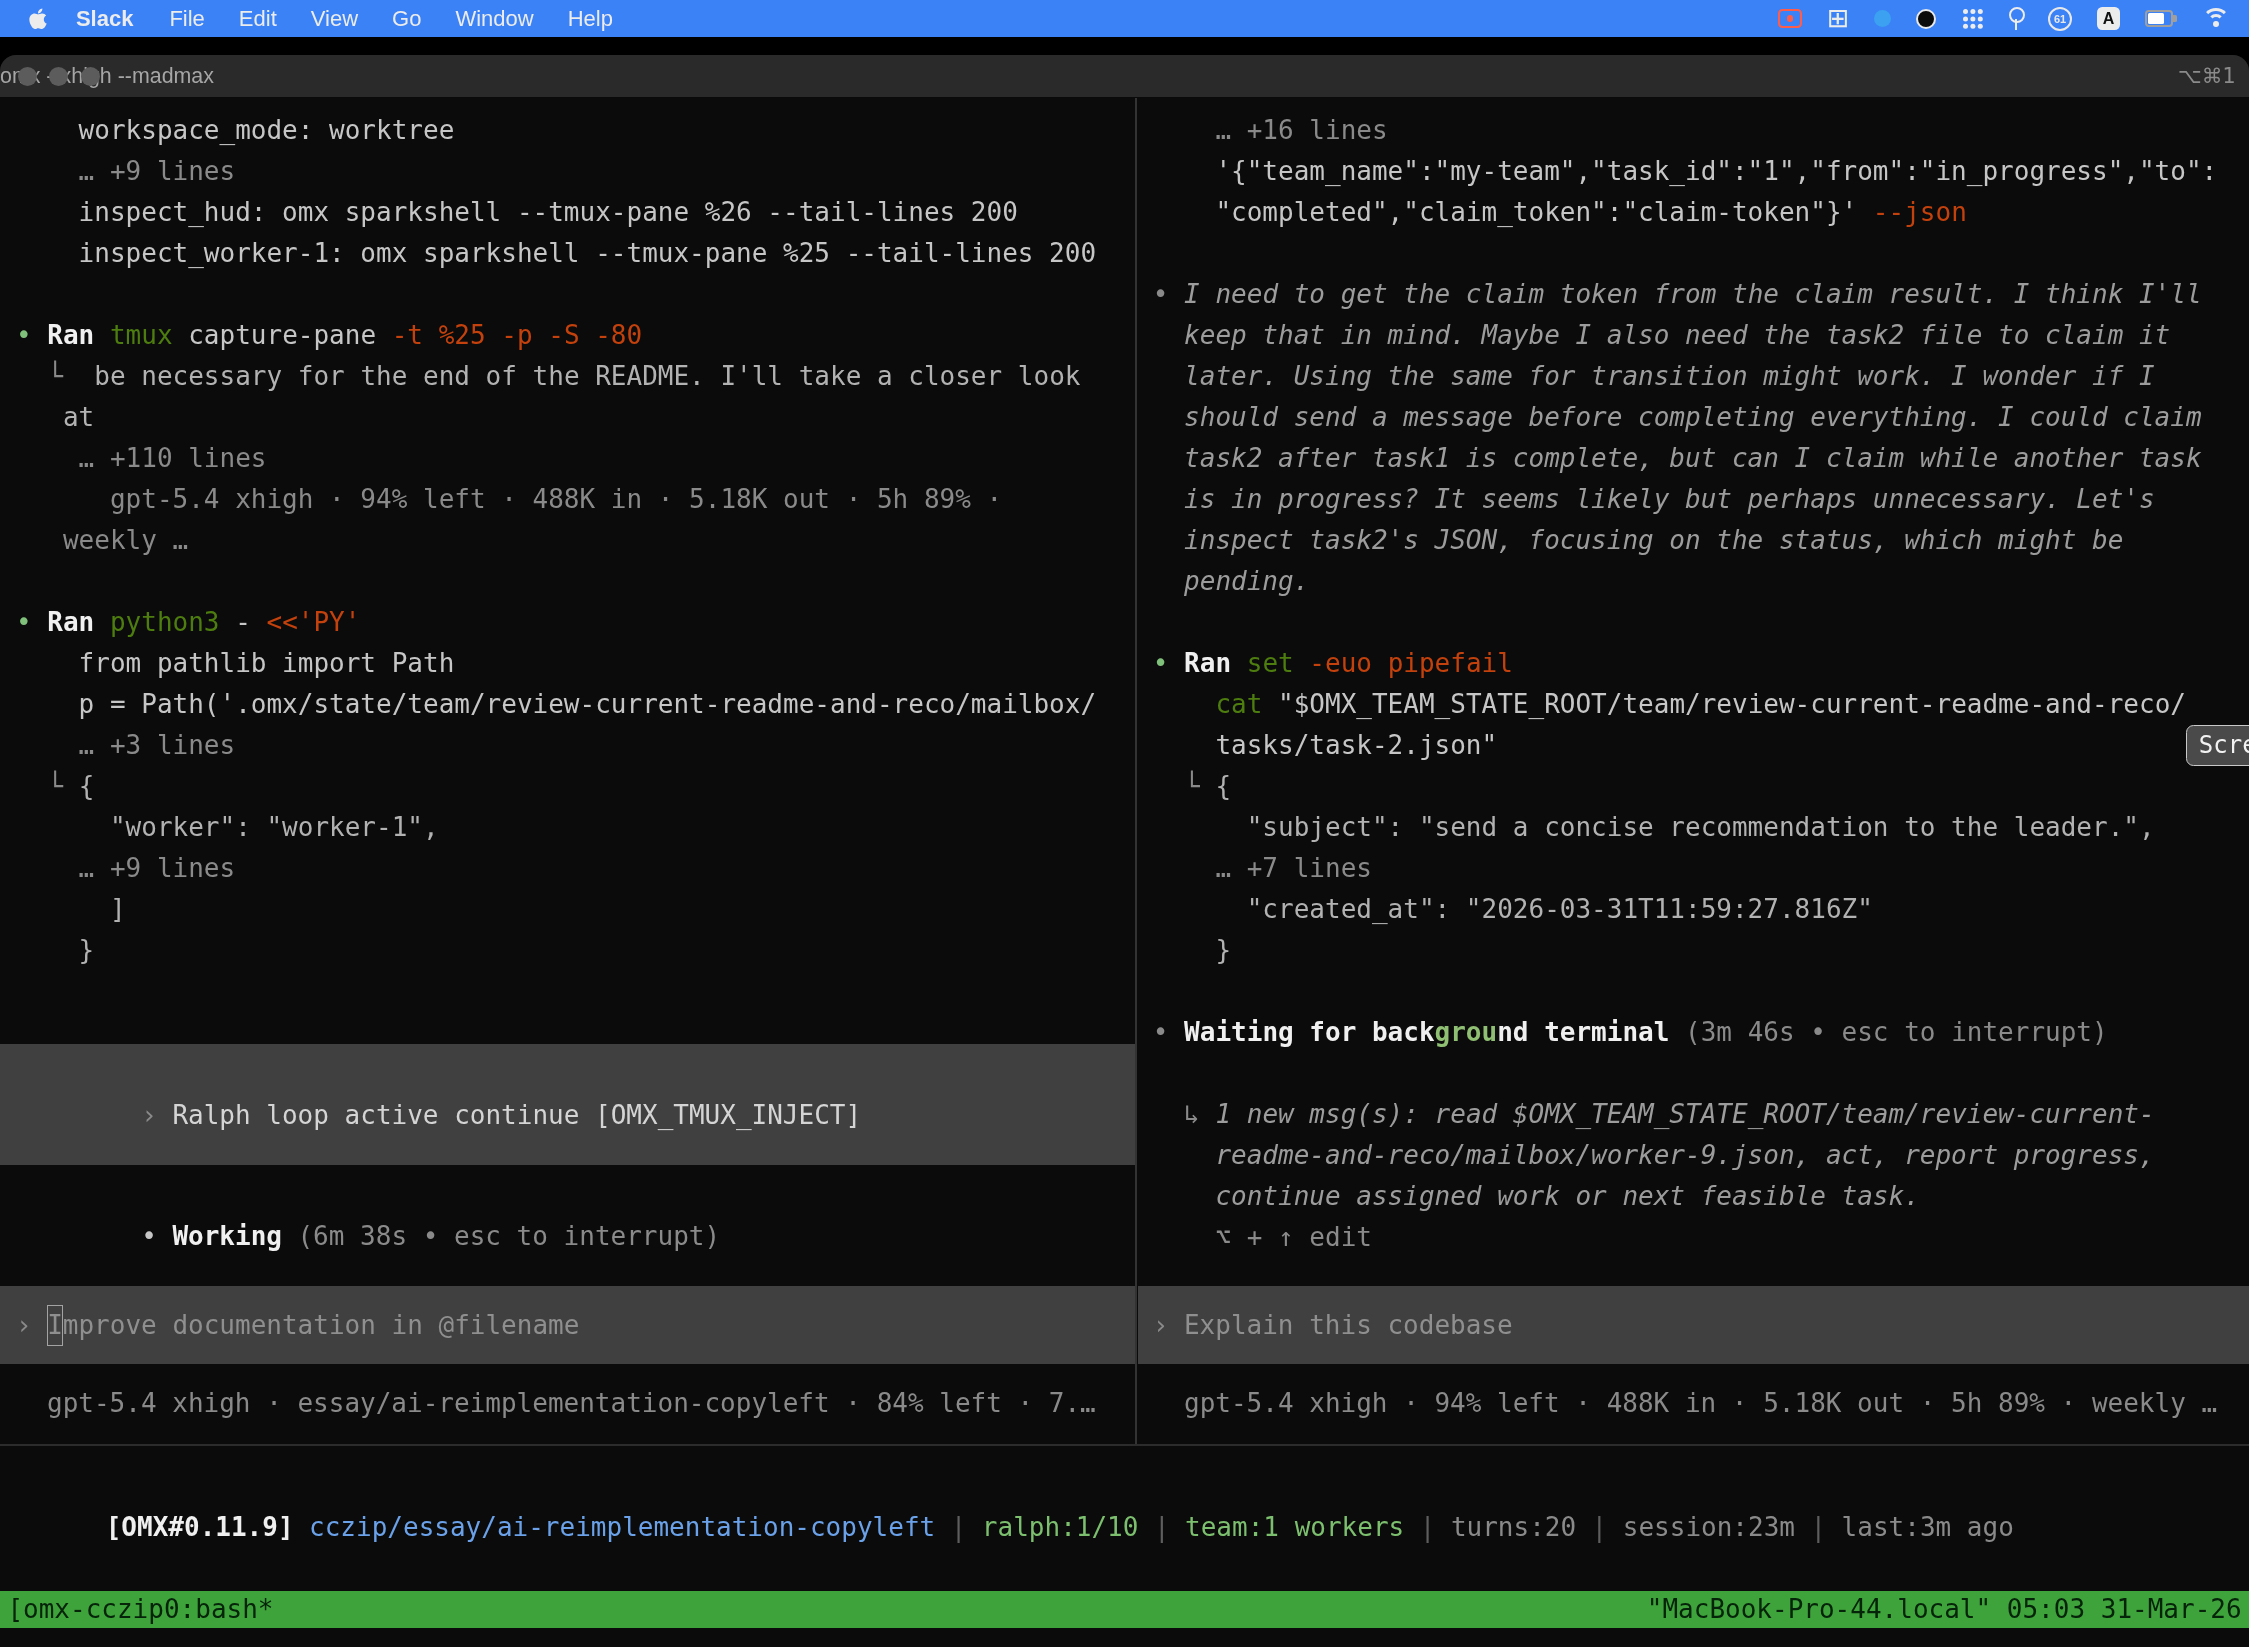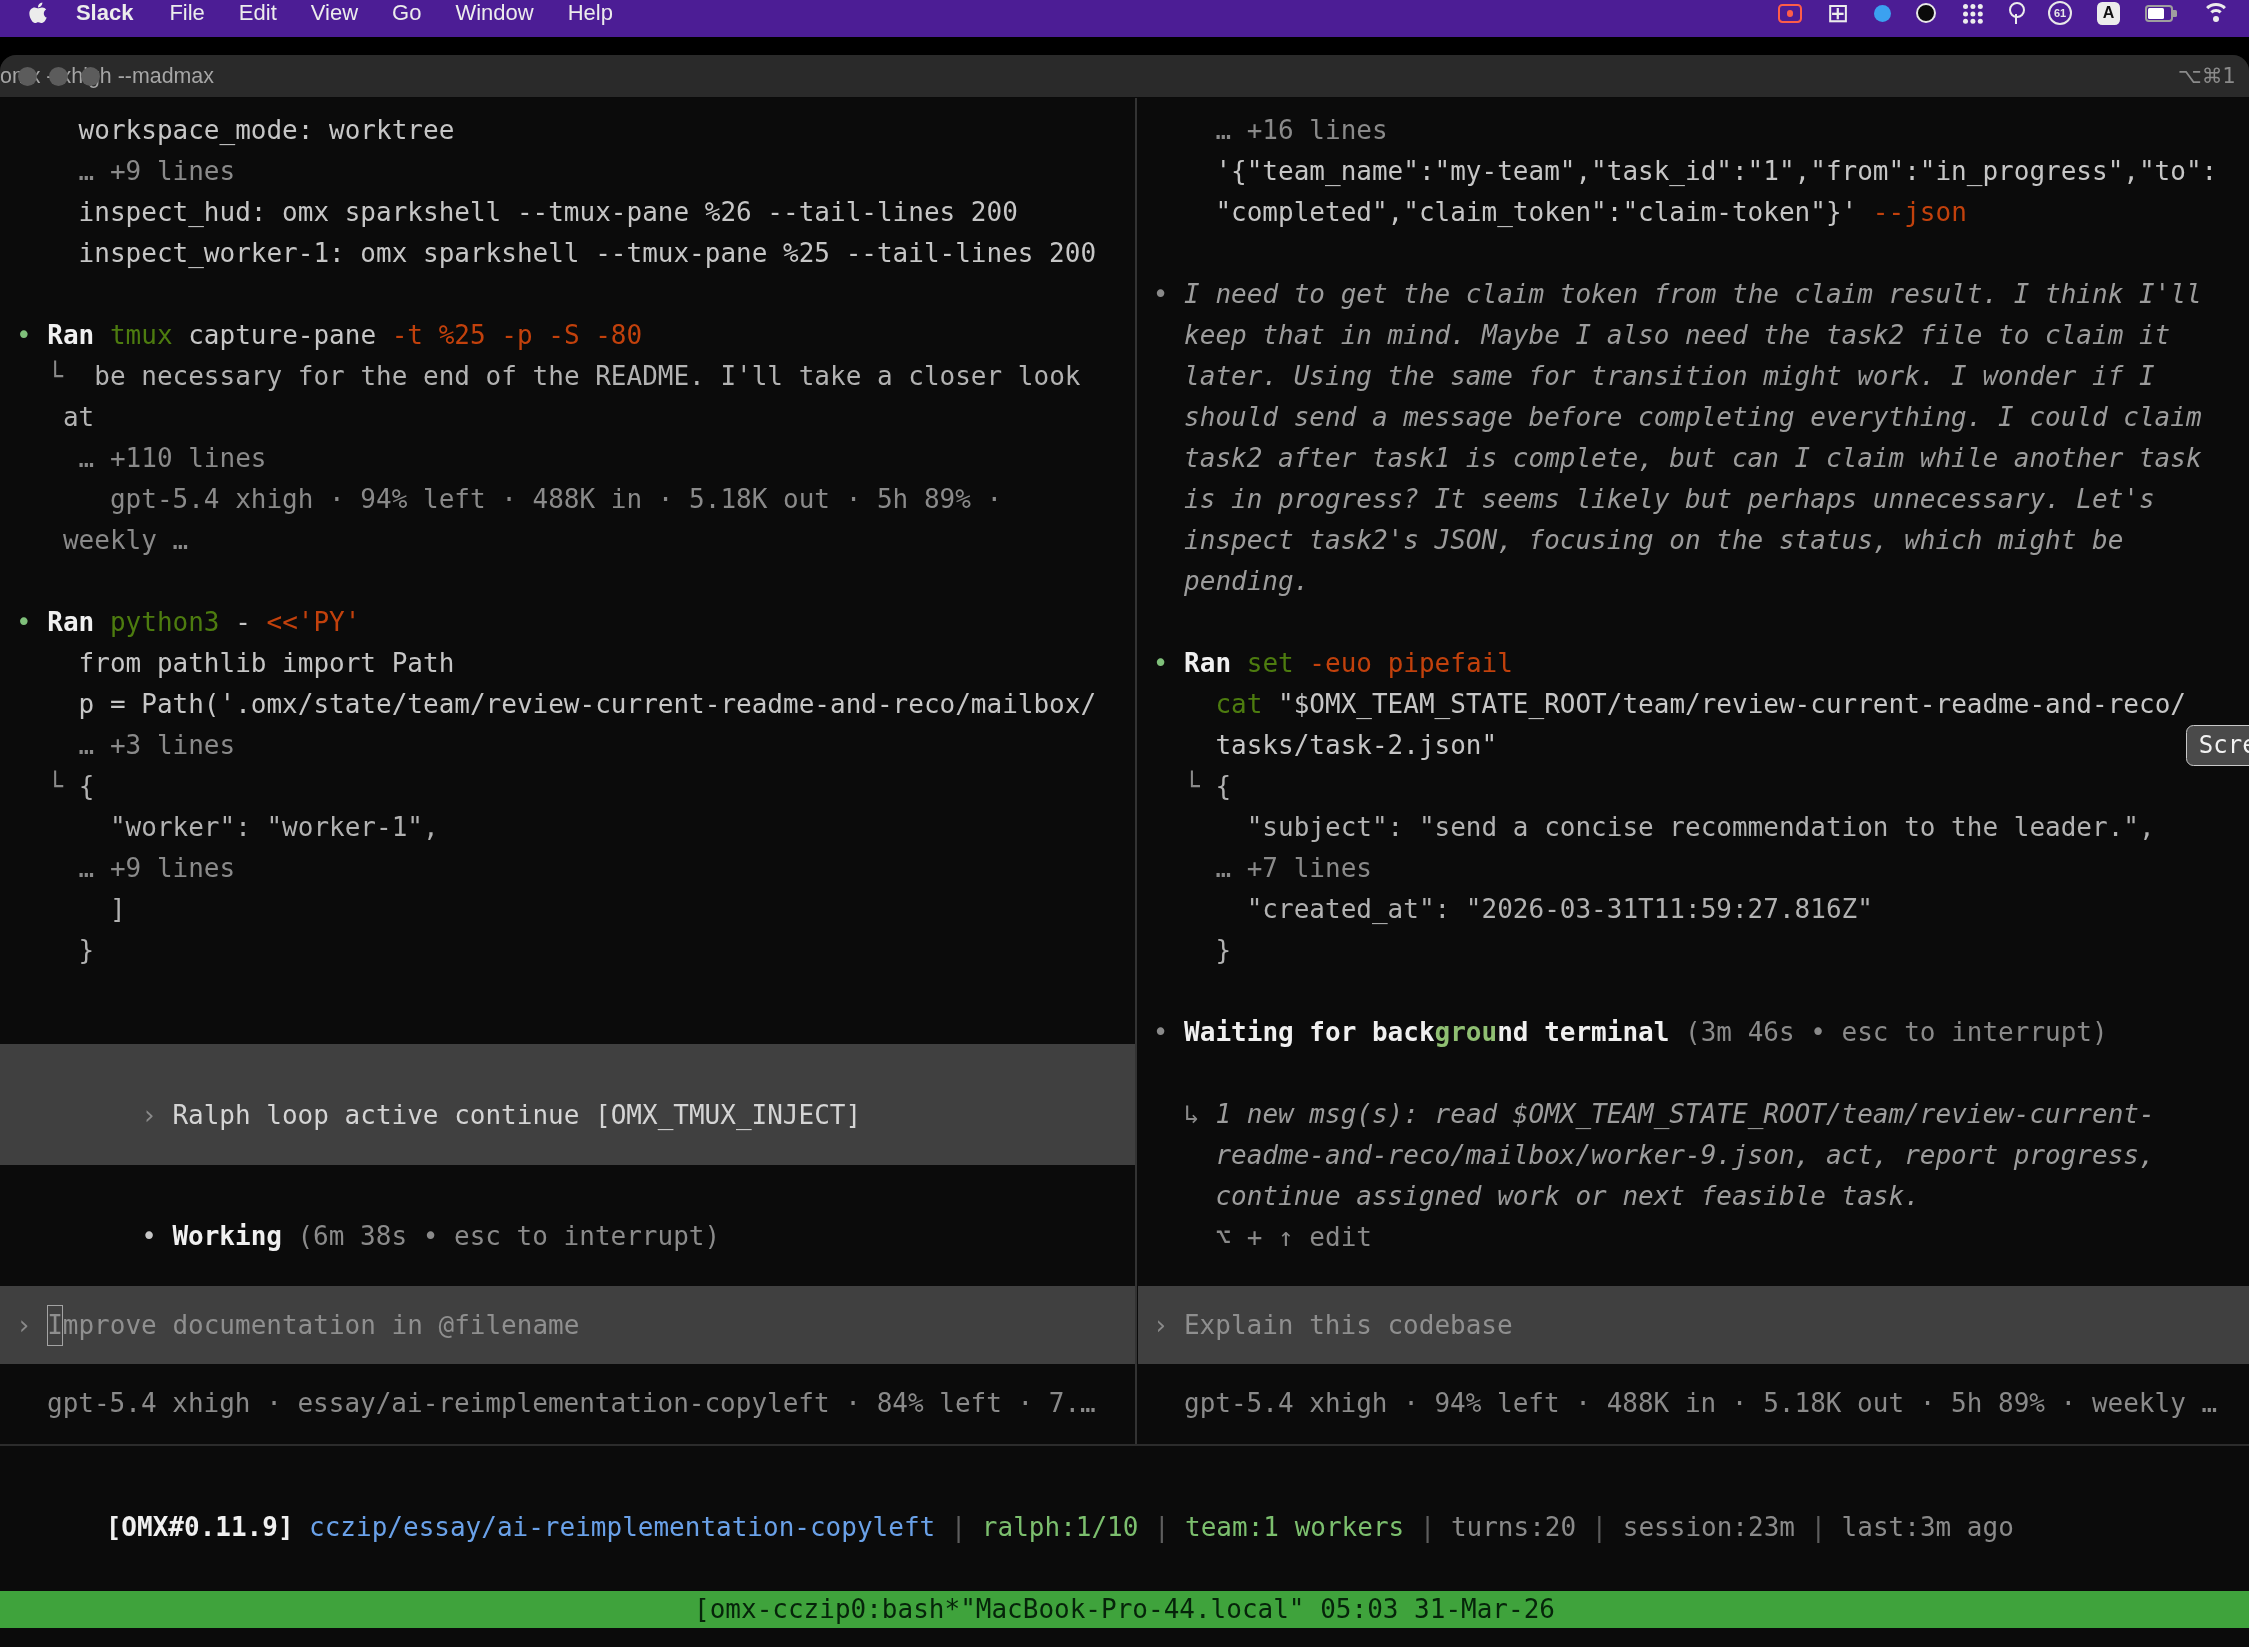--- a/index.html
+++ b/index.html
@@ -1,21 +1,21 @@
 <!DOCTYPE html>
 <html style="font-size:11.8px"><head>
 <meta charset="utf-8">
 <style>
   *{margin:0;padding:0;box-sizing:border-box}
   html,body{width:2250px;height:1648px;background:#000;overflow:hidden;
     font-family:"DejaVu Sans Mono","DejaVu Sans",monospace}
 
   
-  .menubar{position:absolute;top:0;left:0;right:0;height:37px;background:#4c1d95;
-    display:flex;align-items:flex-start;color:#ececec;
+  .menubar{position:absolute;top:0;left:0;right:0;height:37px;background:#3b82f6;
+    display:flex;align-items:center;color:#ececec;
     font-family:"Liberation Sans","DejaVu Sans",sans-serif;font-size:22px}
   .mb-left{display:flex;align-items:center}
   .apple{padding:0 8.9px 0 28px;display:flex;align-items:center}
   .app-name{font-weight:bold;padding:0 19px}
   .menu-item{padding:0 17px}
   .mb-right{margin-left:auto;display:flex;align-items:center;gap:25px;padding-right:19px}
   .icon{display:flex;align-items:center;justify-content:center}
   .rec{width:23.6px;height:18.5px;border:2.2px solid #ff5d49;border-radius:4.4px;position:relative}
   .rec::after{content:"";position:absolute;left:50%;top:50%;width:6.6px;height:6.6px;margin:-3.3px 0 0 -3.3px;border-radius:50%;background:#ff5d49}
   .gridglyph{font-family:"DejaVu Sans",sans-serif;font-size:26.6px;color:#ececec;line-height:1}
@@ -94,21 +94,21 @@
   
   .omx-status{position:absolute;top:1368px;left:11.8px;white-space:pre;font-size:26px}
   .omx-status .b{margin-right:15.5px}
   .ssep{color:#5e5e5e;margin:0 15.5px}
   .sblue{color:#6aa1e8}
   .sgrn{color:#7cbf6e}
   .sgray{color:#8a8a8a}
 
   
   .tmux-bar{position:absolute;top:1493px;left:0;right:0;height:37px;background:#3fa33c;color:#06240a;
-    display:flex;align-items:center;justify-content:center;padding:0 7.4px;white-space:pre;font-size:26px}
+    display:flex;align-items:center;justify-content:space-between;padding:0 7.4px;white-space:pre;font-size:26px}
 
   
   .overlay-chip{position:absolute;left:2186px;top:725px;height:41px;width:118px;background:#4a4a4a;
     border:1.5px solid #c9c9c9;border-radius:7.4px;color:#f2f2f2;font-size:24px;line-height:38px;
     padding:0 11.8px;z-index:10;white-space:pre}
 </style>
 </head>
 <body>
 
 <div class="menubar">

